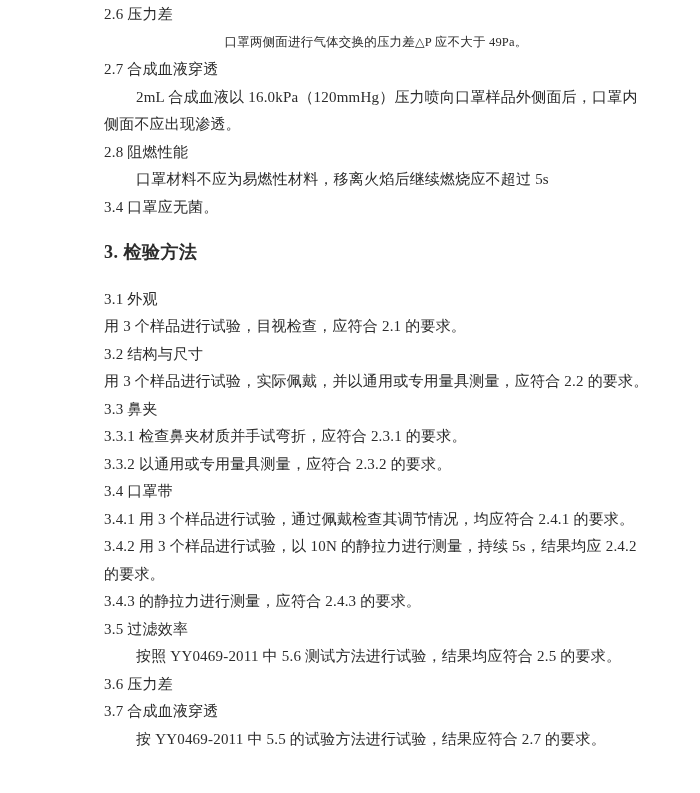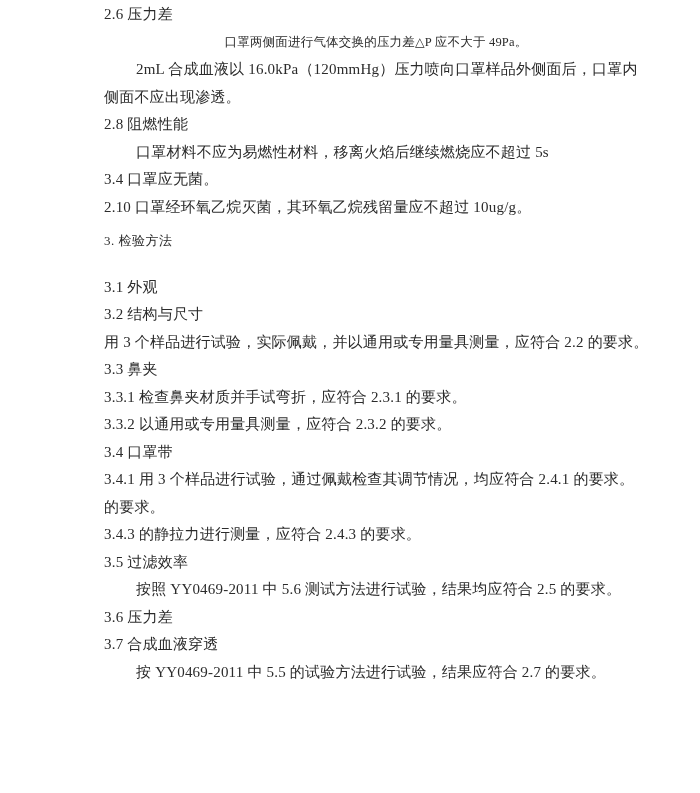--- a/index.html
+++ b/index.html
@@ -25,48 +25,50 @@
     letter-spacing: 0.2px;
   }
   .line.small {
     font-size: 12.5px;
     text-align: center;
   }
   .line.indent {
     padding-left: 32px;
   }
   .line.chapter {
-    font-weight: normal;
-    font-size: 13px;
-    margin-top: 6px;
+    font-weight: bold;
+    font-size: 18px;
+    margin-top: 18px;
     margin-bottom: 19px;
     letter-spacing: 0.5px;
   }
 </style>
 </head>
 <body>
 
 <div class="page">
   <p class="line">2.6 压力差</p>
   <p class="line small">口罩两侧面进行气体交换的压力差△P 应不大于 49Pa。</p>
+  <p class="line">2.7  合成血液穿透</p>
   <p class="line indent">2mL 合成血液以 16.0kPa（120mmHg）压力喷向口罩样品外侧面后，口罩内</p>
   <p class="line">侧面不应出现渗透。</p>
   <p class="line">2.8 阻燃性能</p>
   <p class="line indent">口罩材料不应为易燃性材料，移离火焰后继续燃烧应不超过 5s</p>
   <p class="line">3.4 口罩应无菌。</p>
-  <p class="line">2.10 口罩经环氧乙烷灭菌，其环氧乙烷残留量应不超过 10ug/g。</p>
   <p class="line chapter">3. 检验方法</p>
   <p class="line">3.1 外观</p>
+  <p class="line">用 3 个样品进行试验，目视检查，应符合 2.1 的要求。</p>
   <p class="line">3.2 结构与尺寸</p>
   <p class="line">用 3 个样品进行试验，实际佩戴，并以通用或专用量具测量，应符合 2.2 的要求。</p>
   <p class="line">3.3 鼻夹</p>
   <p class="line">3.3.1 检查鼻夹材质并手试弯折，应符合 2.3.1 的要求。</p>
   <p class="line">3.3.2 以通用或专用量具测量，应符合 2.3.2 的要求。</p>
   <p class="line">3.4 口罩带</p>
   <p class="line">3.4.1 用 3 个样品进行试验，通过佩戴检查其调节情况，均应符合 2.4.1 的要求。</p>
+  <p class="line">3.4.2 用 3 个样品进行试验，以 10N 的静拉力进行测量，持续 5s，结果均应 2.4.2</p>
   <p class="line">的要求。</p>
   <p class="line">3.4.3 的静拉力进行测量，应符合 2.4.3 的要求。</p>
   <p class="line">3.5 过滤效率</p>
   <p class="line indent">按照 YY0469-2011 中 5.6 测试方法进行试验，结果均应符合 2.5 的要求。</p>
   <p class="line">3.6 压力差</p>
   <p class="line">3.7  合成血液穿透</p>
   <p class="line indent">按 YY0469-2011 中 5.5 的试验方法进行试验，结果应符合 2.7 的要求。</p>
 </div>
 
 </body></html>

